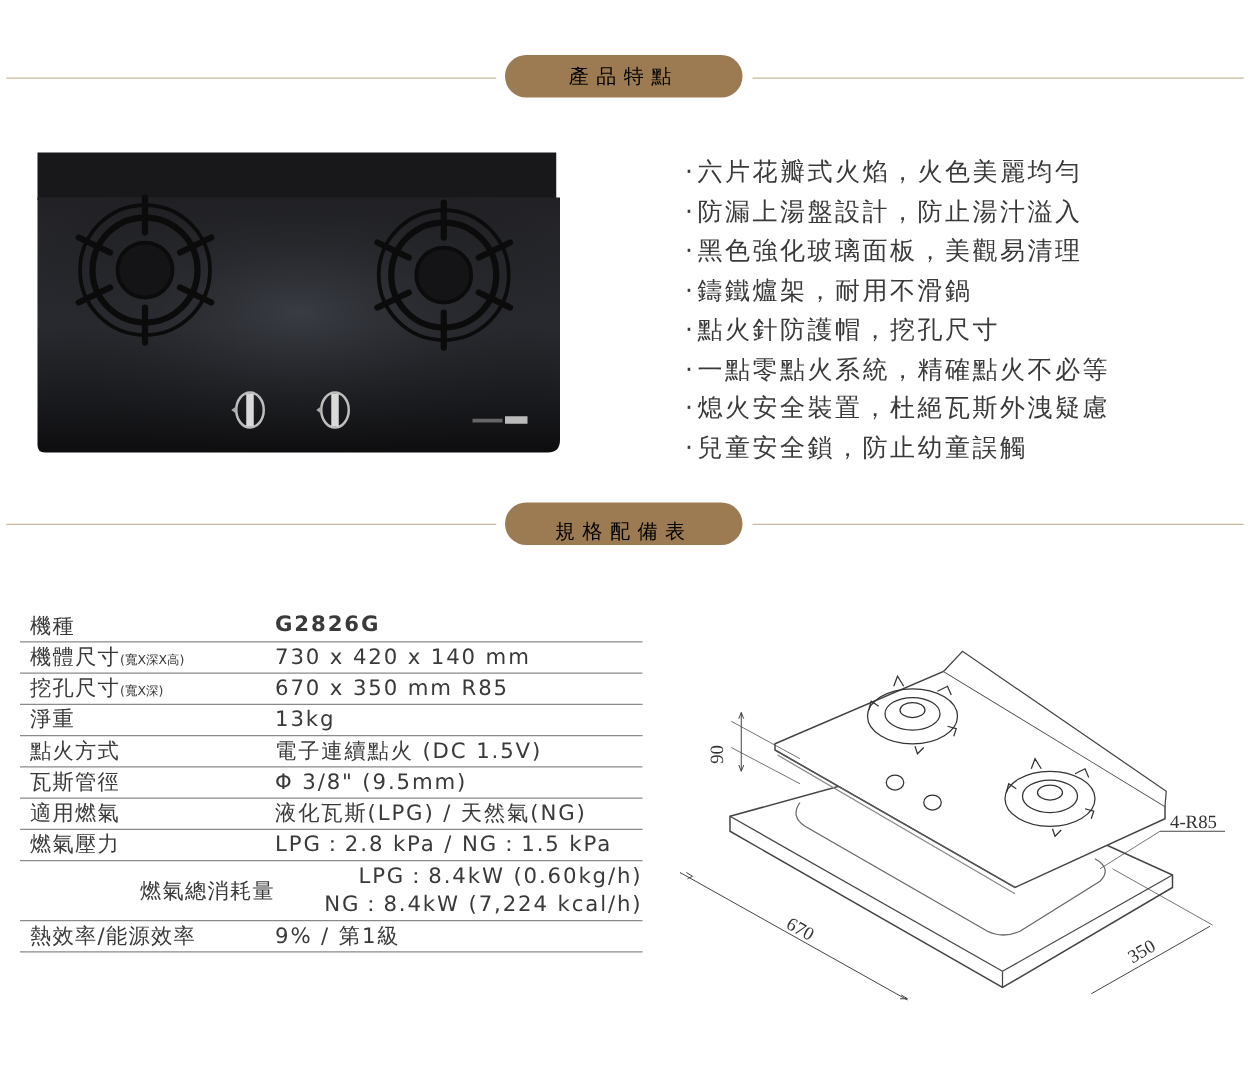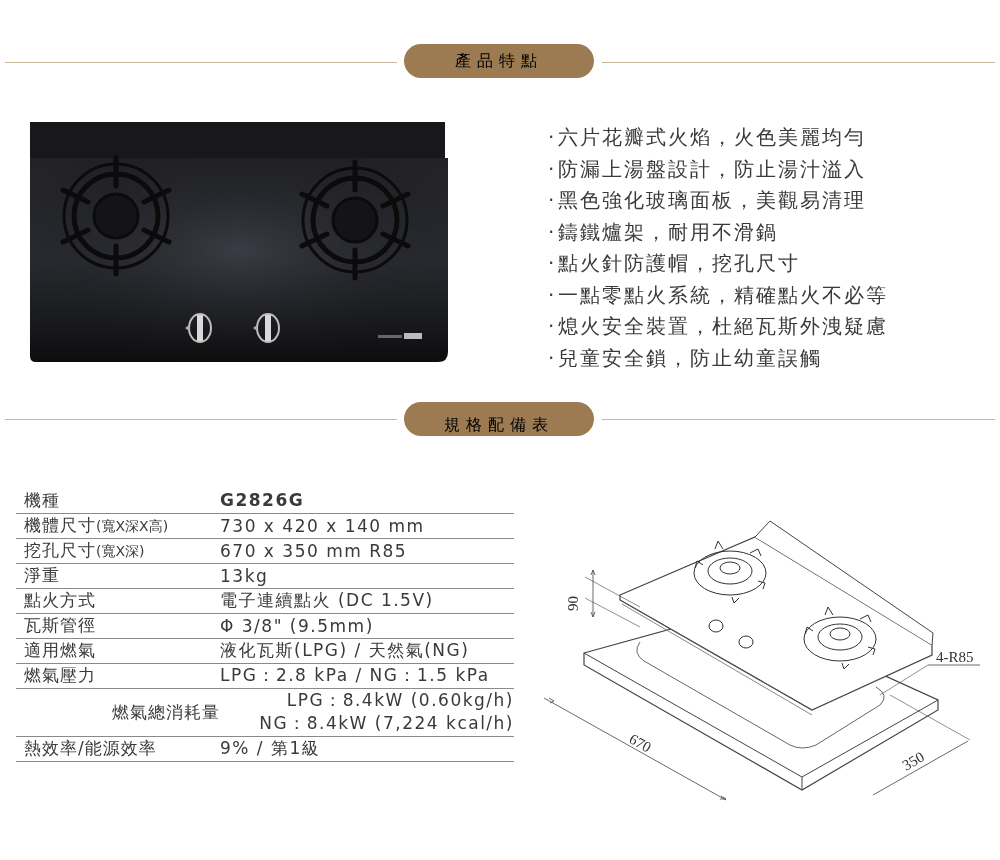--- a/index.html
+++ b/index.html
@@ -15,21 +15,21 @@
   .features li .dot { display:inline-block; width:10px; letter-spacing:0; }
   .spec-table { position:absolute; left:16px; top:488px; width:498px; border-collapse:collapse; }
   .spec-table td { border-bottom:1.5px solid #8a8a8a; padding:0; font-size:17px; letter-spacing:1px;
                    vertical-align:middle; color:#3a3a3a; white-space:nowrap; }
   .spec-table td.label { width:196px; padding-left:8px; }
   .spec-table td.value { letter-spacing:1.5px; }
   .spec-table tr { height:25px; }
   .spec-table tr.tall { height:48px;text-align:right; }
   .spec-table tr.first td { border-bottom:1.5px solid #8a8a8a;margin-top:32px; }
   .spec-table .model { font-weight:bold; letter-spacing:2px; }
-  .spec-table .sub { font-size:14px; letter-spacing:0; }
+  .spec-table .sub { font-size:10px; letter-spacing:0; }
   .diagram { position:absolute; left:540px; top:505px; width:455px; height:305px; }
   .diagram text { font-family:"Liberation Serif", serif; fill:#333; }
 </style>
 </head>
 <body>
 
 <div class="section-rule" style="left:5px; top:62px; width:392px;"></div>
 <div class="pill" style="left:404px; top:44px; width:190px;">
   <span>產品特點</span>
 </div>

